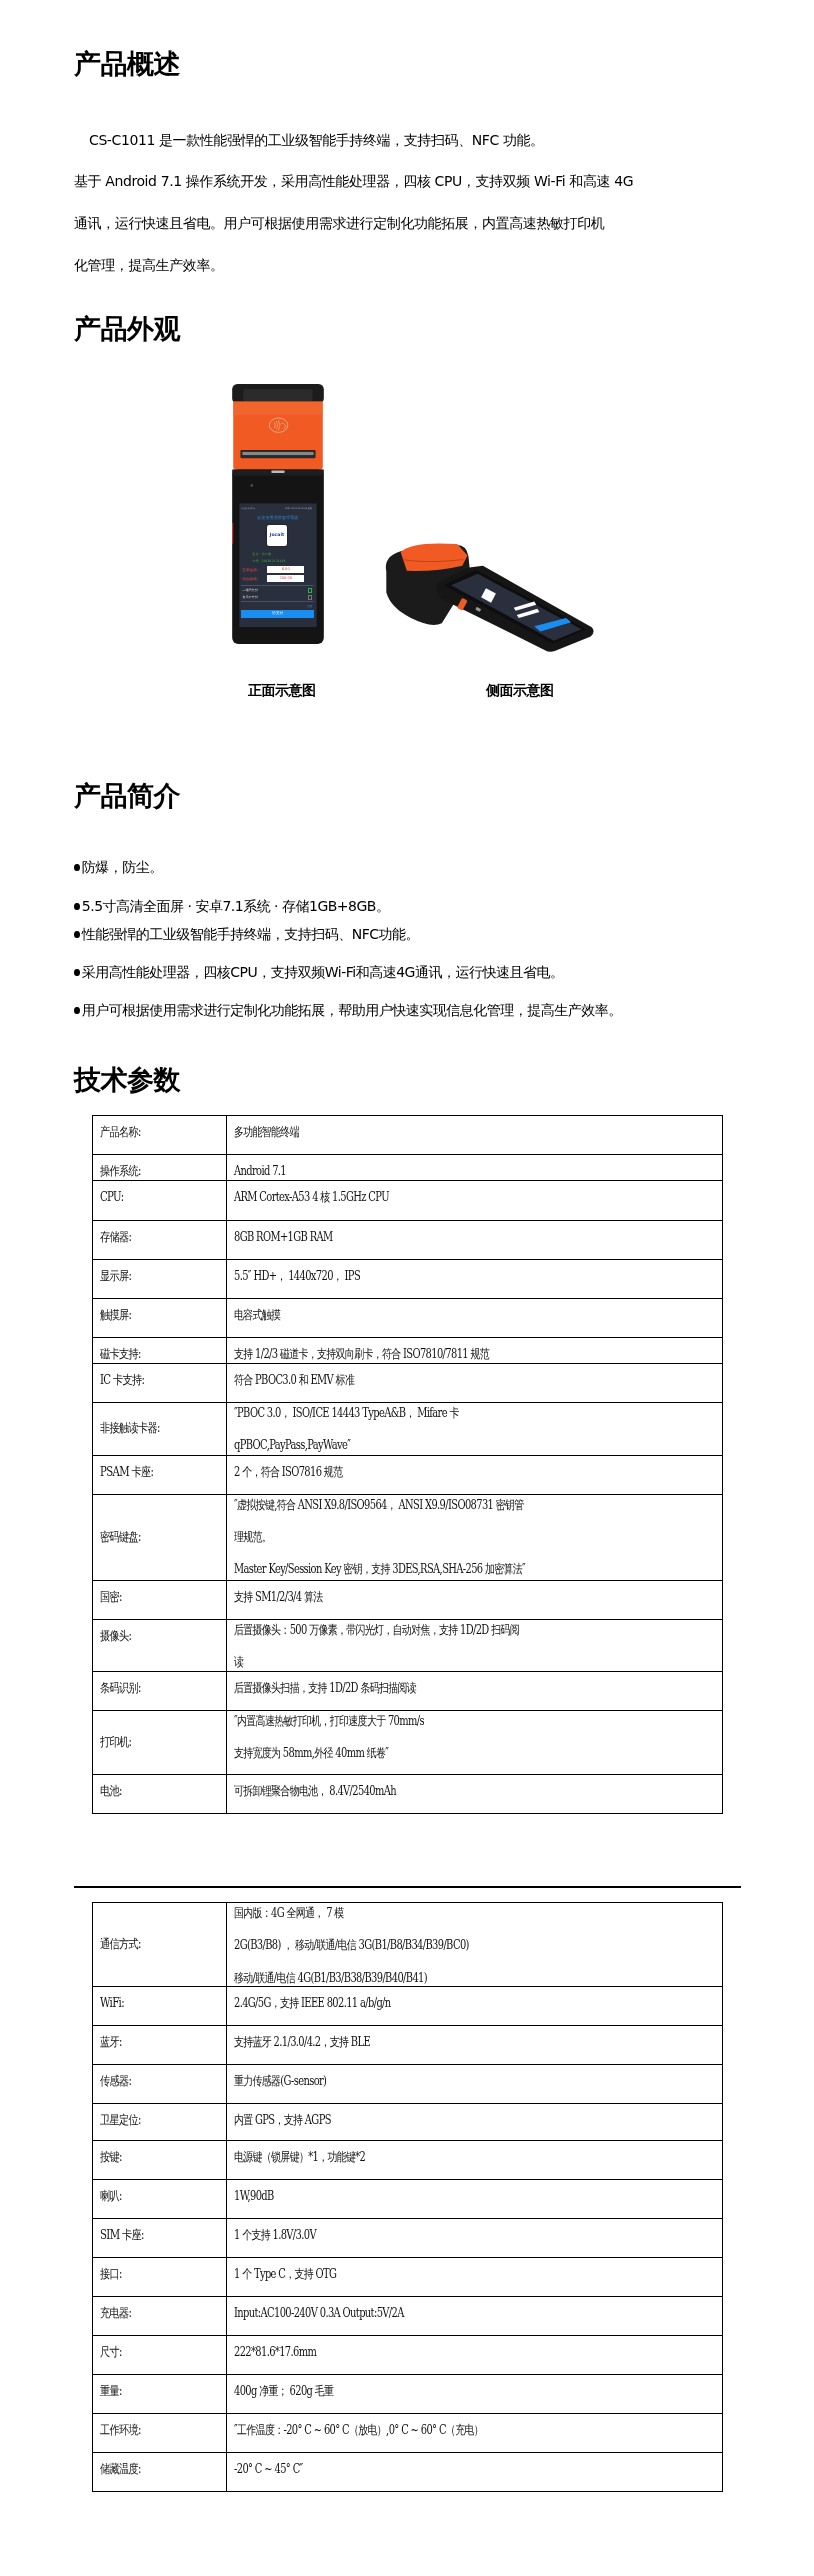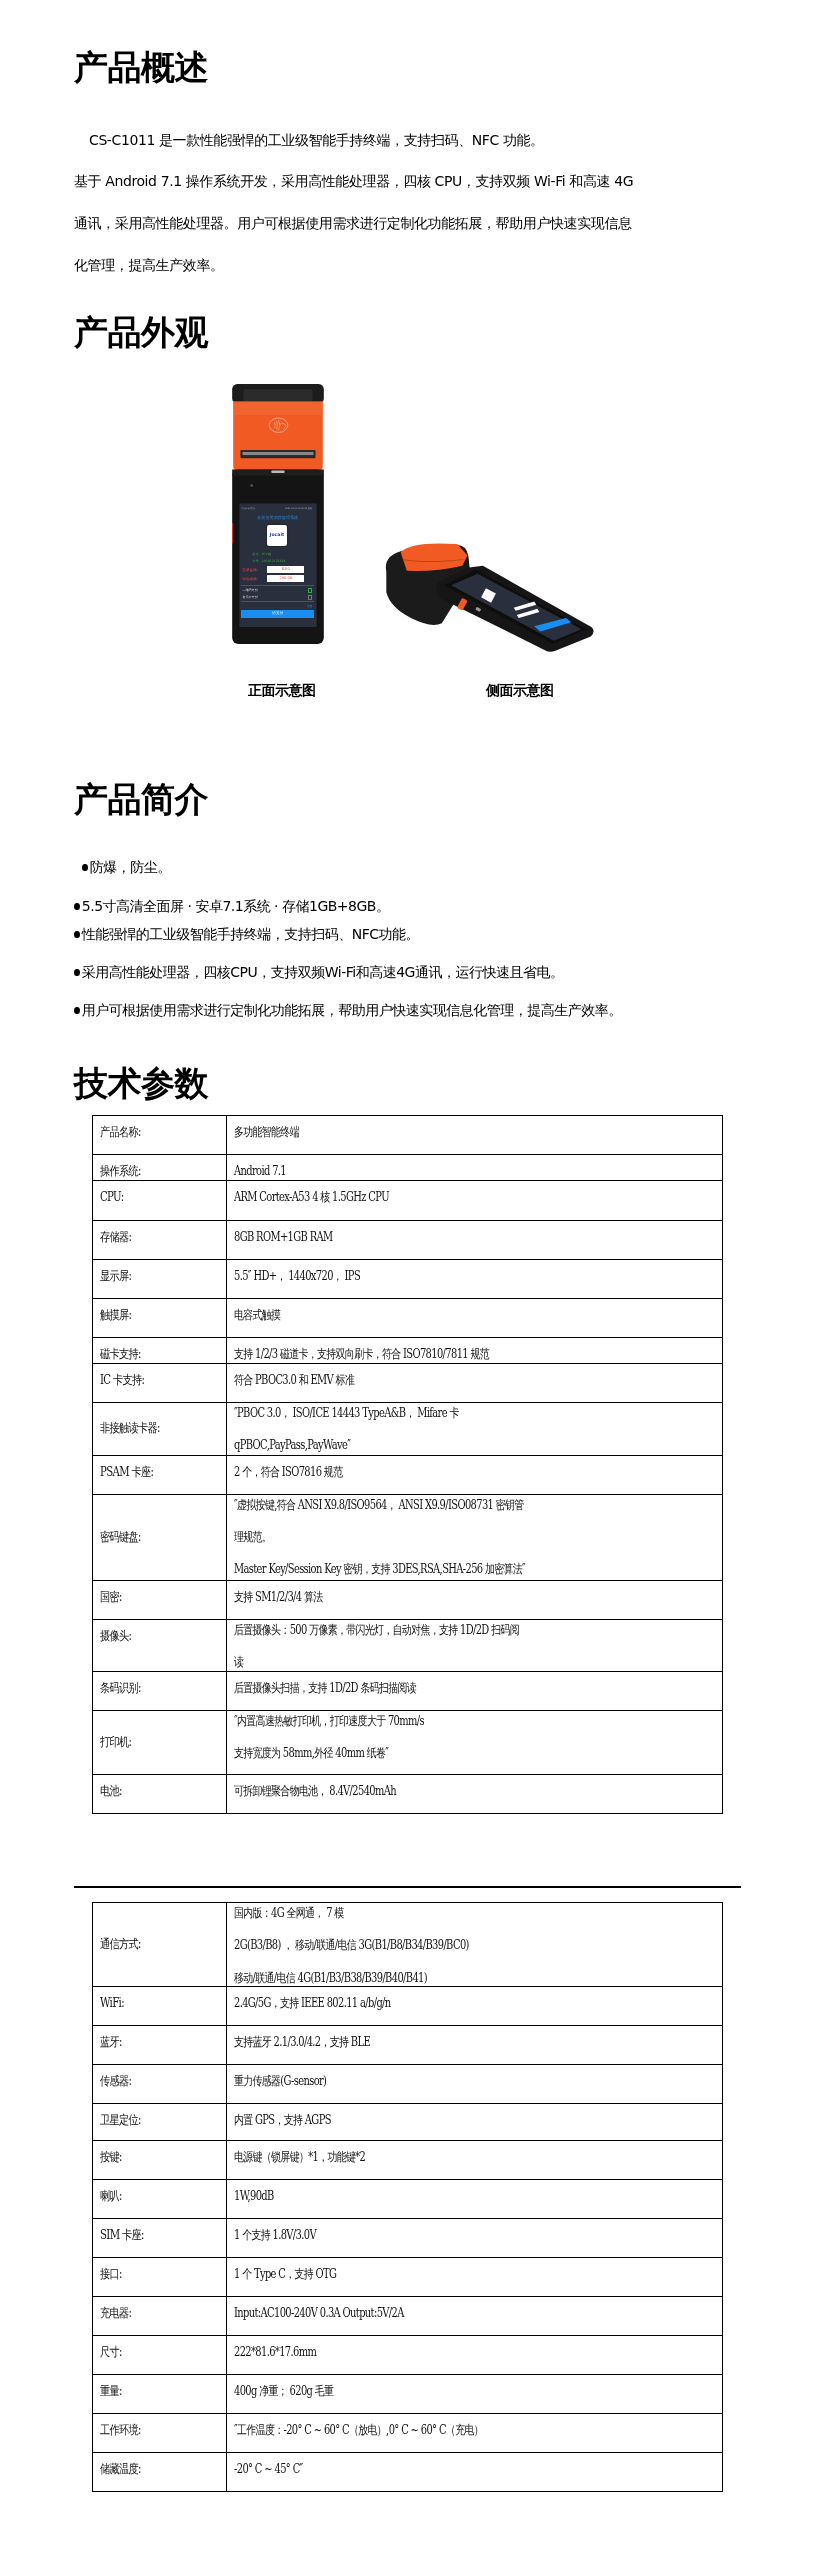--- a/index.html
+++ b/index.html
@@ -8,21 +8,21 @@
     height: 2931px;
     position: relative;
     overflow: hidden;
     color: #000;
     font-family: "DejaVu Sans", "Liberation Sans", sans-serif;
   }
   .abs { position: absolute; }
   .section-title {
     position: absolute;
     left: 74px;
-    font-size: 34px;
+    font-size: 27px;
     font-weight: bold;
     line-height: 1;
     letter-spacing: -0.5px;
     margin: 0;
     font-family: "DejaVu Sans", sans-serif;
   }
   .para-line {
     position: absolute;
     left: 74px;
     font-size: 14px;
@@ -78,21 +78,21 @@
   table.spec td.label.mid { vertical-align: middle; }
   table.spec .line + .line { margin-top: 15.5px; }
   .hrule { position: absolute; height: 1.5px; background: #000; }
 </style>
 </head>
 <body>
 
 <h1 class="section-title" style="top:50px;">产品概述</h1>
 <div class="para-line indent" style="top:133px;">CS-C1011 是一款性能强悍的工业级智能手持终端，支持扫码、NFC 功能。</div>
 <div class="para-line" style="top:174px;">基于 Android 7.1 操作系统开发，采用高性能处理器，四核 CPU，支持双频 Wi-Fi 和高速 4G</div>
-<div class="para-line" style="top:216px;">通讯，采用高性能处理器。用户可根据使用需求进行定制化功能拓展，帮助用户快速实现信息</div>
+<div class="para-line" style="top:216px;">通讯，运行快速且省电。用户可根据使用需求进行定制化功能拓展，内置高速热敏打印机</div>
 <div class="para-line" style="top:258px;">化管理，提高生产效率。</div>
 
 <h1 class="section-title" style="top:315px;">产品外观</h1>
 
 <div class="device-front">
   <svg width="92" height="260" viewBox="0 0 178 505" xmlns="http://www.w3.org/2000/svg">
 
     <rect x="0" y="0" width="178" height="38" rx="10" fill="#1c1c1c"></rect>
     <rect x="22" y="10" width="134" height="24" rx="3" fill="#2b2b2b"></rect>
 
@@ -158,21 +158,21 @@
 
     <rect x="154" y="112" width="12" height="22" rx="3" transform="rotate(28 160 123)" fill="#f15a22"></rect>
     <rect x="186" y="130" width="10" height="6" rx="2" transform="rotate(28 191 133)" fill="#999"></rect>
   </svg>
 </div>
 
 <div class="caption" style="left:248px; top:682px;">正面示意图</div>
 <div class="caption" style="left:486px; top:682px;">侧面示意图</div>
 
 <h1 class="section-title" style="top:782px;">产品简介</h1>
-<div class="bullet" style="top:860px;margin-left:8px;"><span class="dot"></span><span>防爆，防尘。</span></div>
+<div class="bullet" style="top:860px;"><span class="dot"></span><span>防爆，防尘。</span></div>
 <div class="bullet" style="top:899px;"><span class="dot"></span><span>5.5寸高清全面屏 · 安卓7.1系统 · 存储1GB+8GB。</span></div>
 <div class="bullet" style="top:927px;"><span class="dot"></span><span>性能强悍的工业级智能手持终端，支持扫码、NFC功能。</span></div>
 <div class="bullet" style="top:965px;"><span class="dot"></span><span>采用高性能处理器，四核CPU，支持双频Wi-Fi和高速4G通讯，运行快速且省电。</span></div>
 <div class="bullet" style="top:1003px;text-align:right;"><span class="dot"></span><span>用户可根据使用需求进行定制化功能拓展，帮助用户快速实现信息化管理，提高生产效率。</span></div>
 
 <h1 class="section-title" style="top:1066px;">技术参数</h1>
 
 <table class="spec" style="top:1115px;">
   <tbody id="t1">
       <tr style="height: 39px;">

